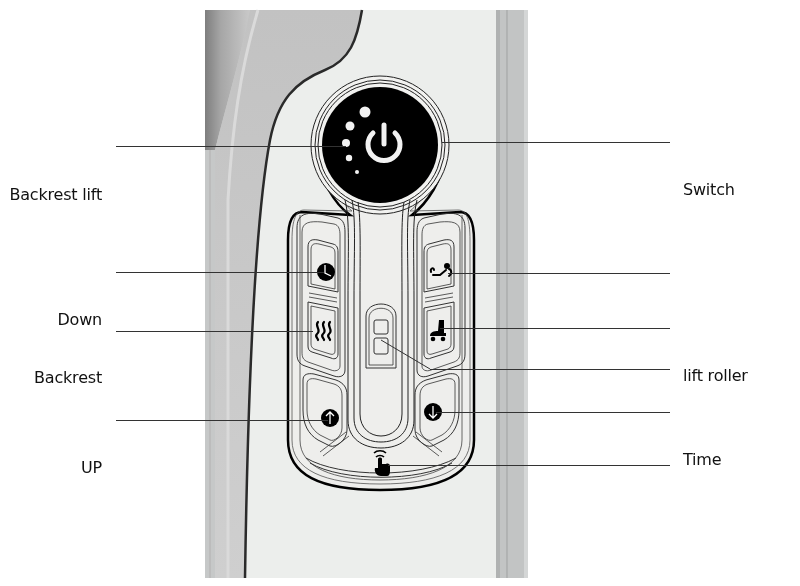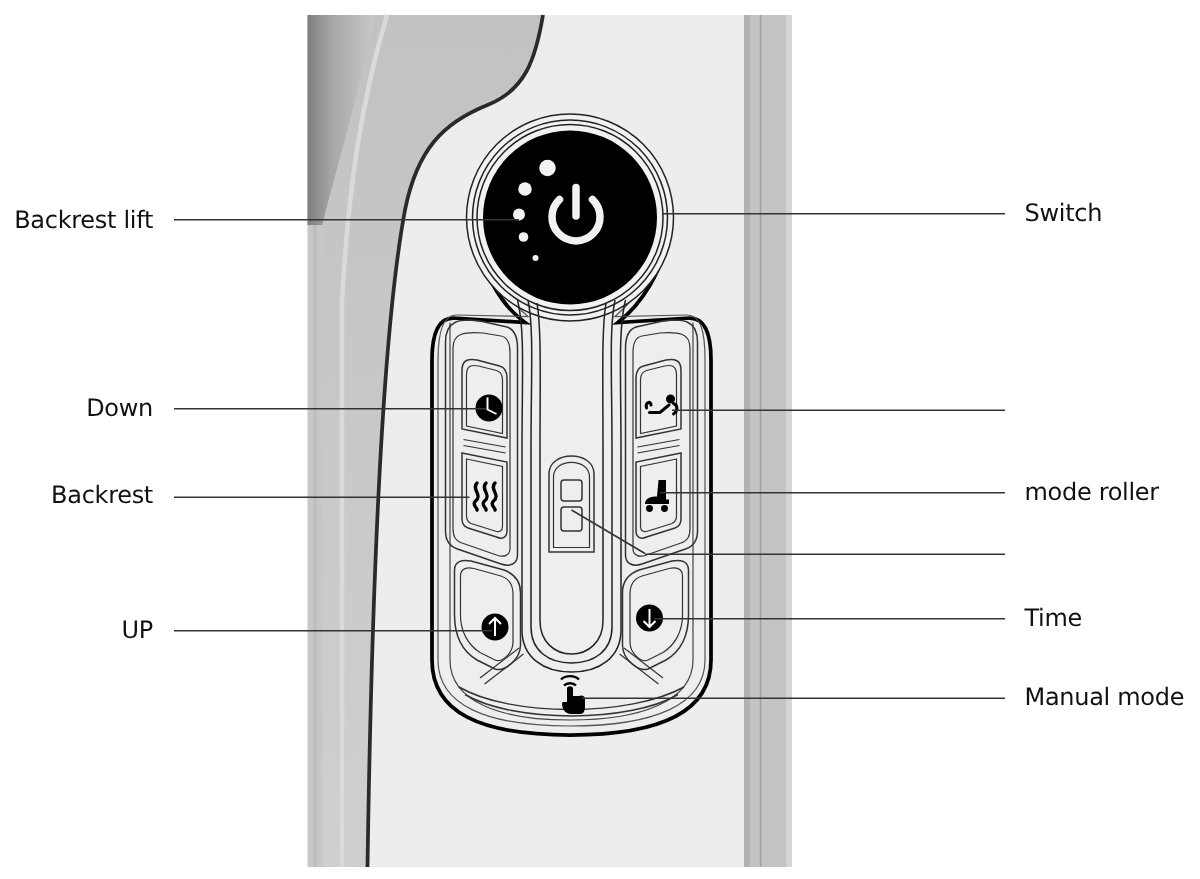--- a/index.html
+++ b/index.html
@@ -1,19 +1,19 @@
 <!DOCTYPE html>
 <html><head>
 <meta charset="utf-8">
 <style>
   html, body { margin:0; padding:0; }
   body { width:800px; height:586px; background:#ffffff; position:relative; overflow:hidden;
          font-family:"DejaVu Sans", "Liberation Sans", sans-serif; }
   #stage { position:absolute; left:0; top:0; width:800px; height:586px; }
-  .label { position:absolute; font-size:16px; color:#111; white-space:nowrap; line-height:20px; letter-spacing:-0.2px; }
+  .label { position:absolute; font-size:16px; color:#111; white-space:nowrap; line-height:20px; letter-spacing:-0.2px;margin-top:48px; }
   .label.left { text-align:right; }
   .leader { position:absolute; height:1px; background:#333; }
 </style>
 </head>
 <body>
 
 <div id="stage">
   <svg width="800" height="586" viewBox="0 0 800 586" style="position:absolute;left:0;top:0">
     <defs>
       <linearGradient id="railL" x1="0" x2="1" y1="0" y2="0">
@@ -160,16 +160,15 @@
   </svg>
   <div class="leader" style="left:436px;top:412px;width:234px"></div>
   <div class="leader" style="left:388px;top:465px;width:282px"></div>
 
   <div class="label left" style="right:698px;top:137px">Backrest lift</div>
   <div class="label left" style="right:698px;top:262px">Down</div>
   <div class="label left" style="right:698px;top:320px">Backrest</div>
   <div class="label left" style="right:698px;top:410px">UP</div>
 
   <div class="label" style="left:683px;top:132px">Switch</div>
-  <div class="label" style="left:683px;top:318px">mode roller</div>
+  <div class="label" style="left:683px;top:318px">lift roller</div>
   <div class="label" style="left:683px;top:402px">Time</div>
-  <div class="label" style="left:683px;top:455px">Manual mode</div>
 </div>
 
 </body></html>

